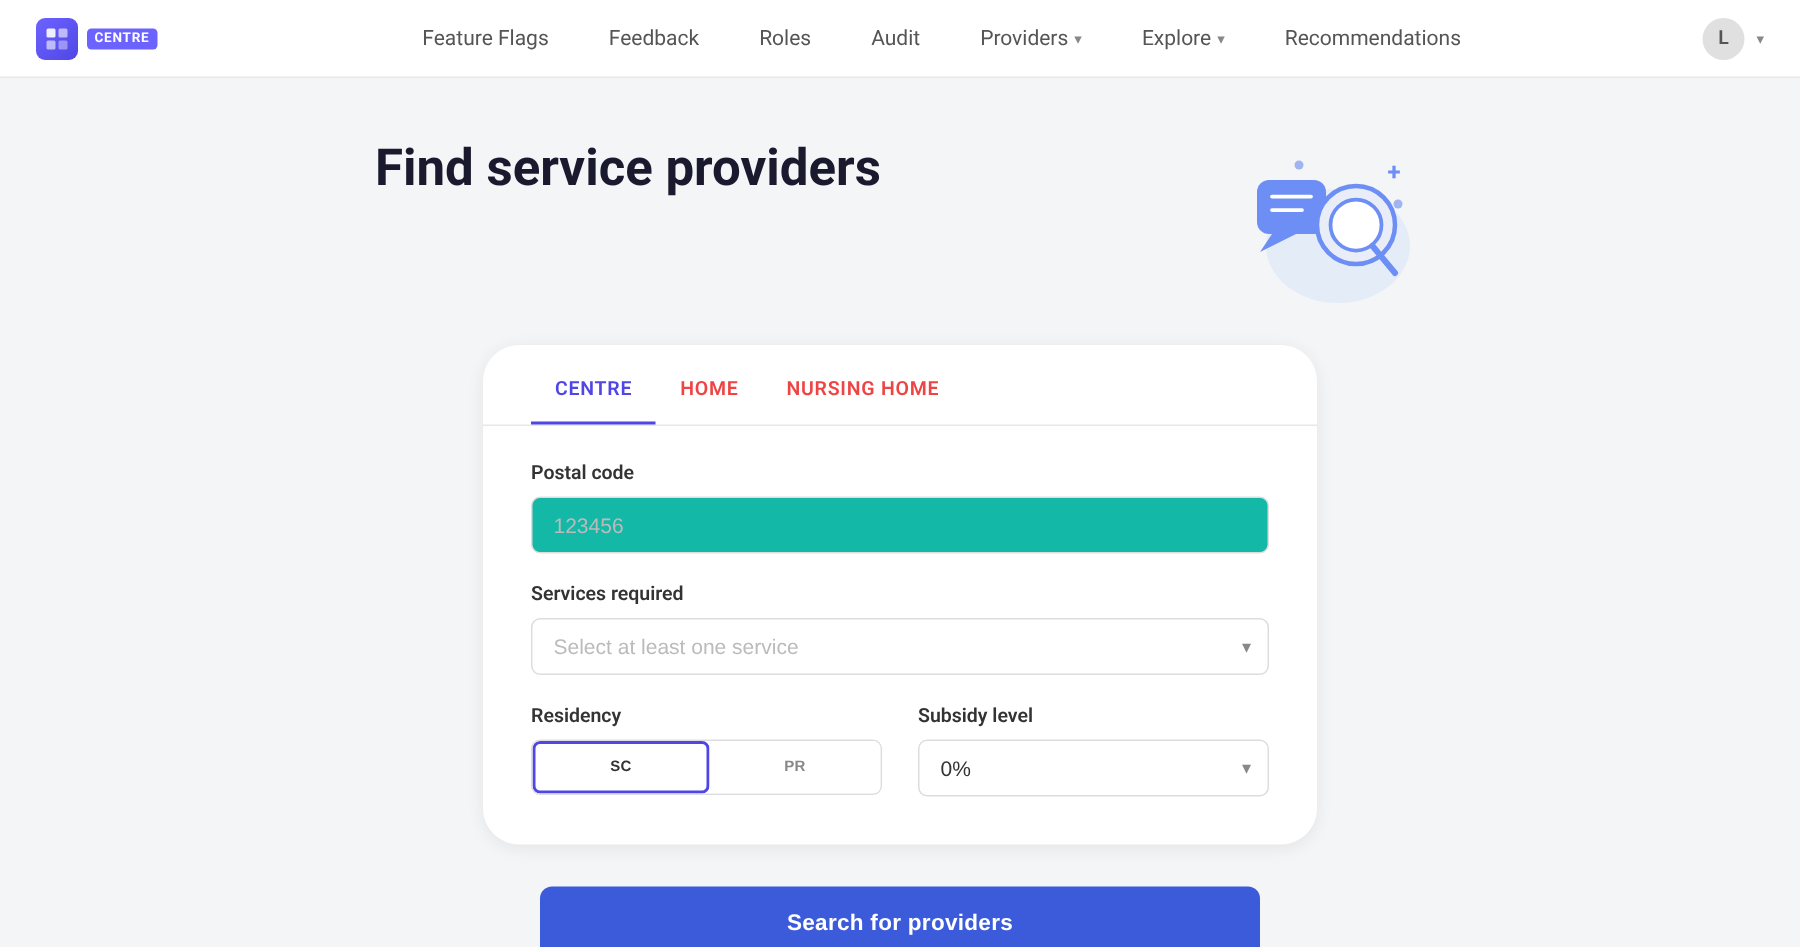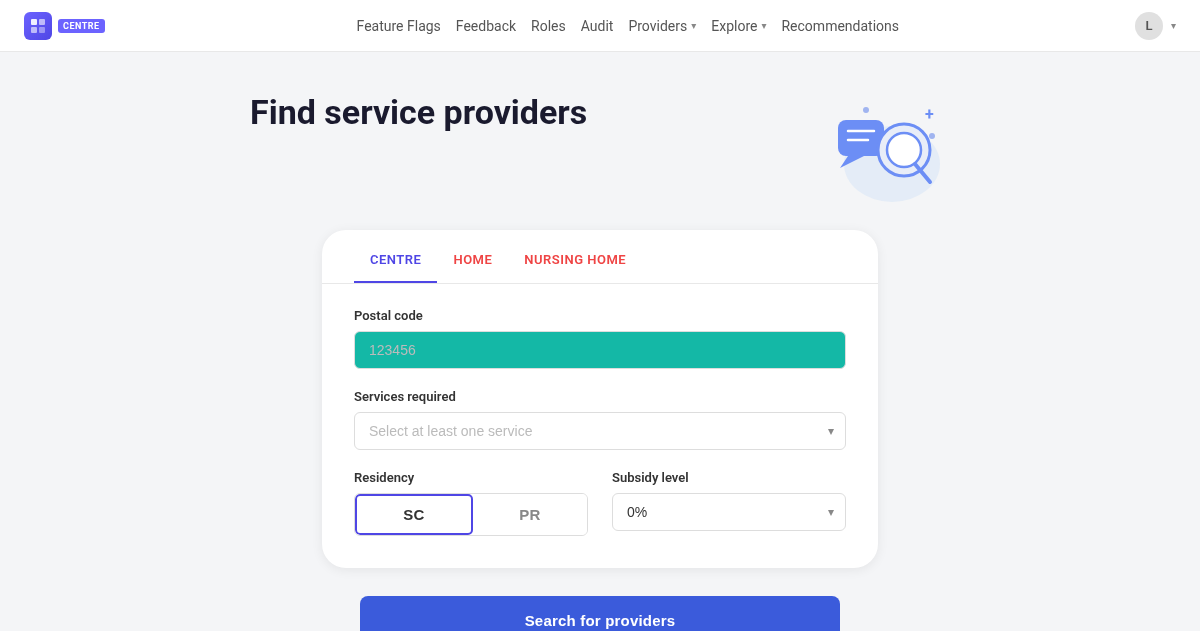--- a/index.html
+++ b/index.html
@@ -44,21 +44,21 @@
       color: #fff;
       font-size: 9px;
       font-weight: 700;
       padding: 2px 5px;
       border-radius: 3px;
       letter-spacing: 0.5px;
     }
     .nav-links {
       display: flex;
       align-items: center;
-      gap: 15px;
+      gap: 40px;
       flex: 1;
       justify-content: center;
     }
     .nav-link {
       font-size: 14px;
       color: #555;
       text-decoration: none;
       cursor: pointer;
       display: flex;
       align-items: center;
@@ -215,21 +215,21 @@
     .residency-buttons {
       display: flex;
       gap: 0;
       border: 1px solid #ddd;
       border-radius: 6px;
       overflow: hidden;
     }
     .res-btn {
       flex: 1;
       padding: 10px 0;
-      font-size: 15px;
+      font-size: 10px;
       font-weight: 600;
       border: none;
       background: #fff;
       color: #888;
       cursor: pointer;
       letter-spacing: 0.3px;
     }
     .res-btn.active {
       background: #fff;
       color: #333;

